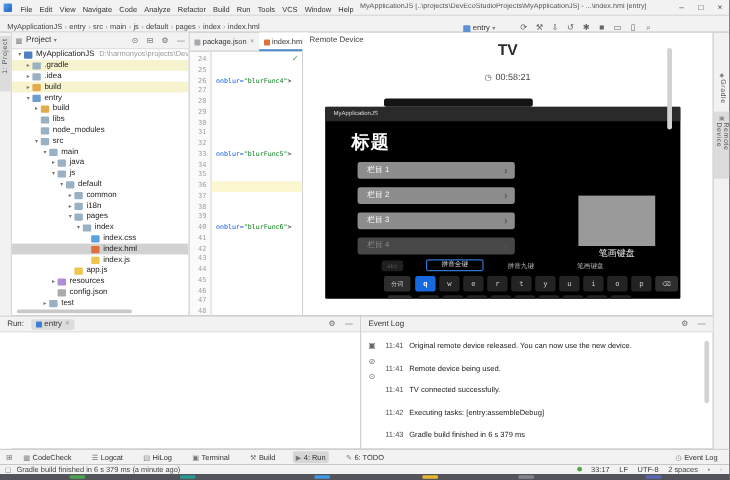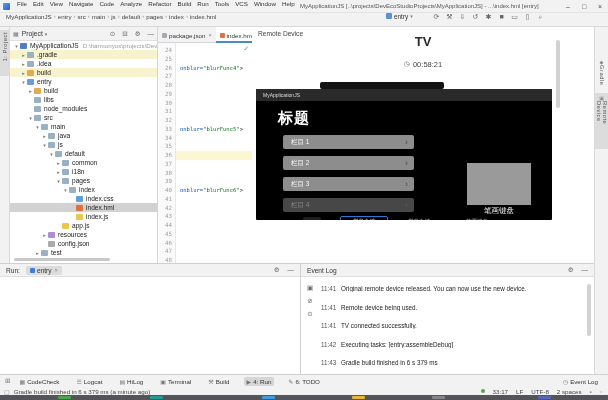--- a/index.html
+++ b/index.html
@@ -1,20 +1,20 @@
 <!DOCTYPE html>
 <html><head>
 <meta charset="utf-8">
 <style>
   *{margin:0;padding:0;box-sizing:border-box}
   html,body{background:#888}
   .app{position:relative;width:608px;height:400px;background:#404040;overflow:hidden;
        font-family:"Liberation Sans",sans-serif;color:#333;font-size:6.5px;cursor:default}
   .abs{position:absolute}
-  .r{display:flex;align-items:flex-start}
+  .r{display:flex;align-items:flex-end}
   .nw{white-space:nowrap;overflow:hidden}
   
   .titlebar{left:0;top:0;width:608px;height:13px;border-bottom:1px solid #e3e3e3;background:#f2f2f2}
   .menu{font-size:6.2px;color:#333;padding:0 3px}
   .wintitle{font-size:6px;color:#555}
   .winbtn{width:16px;height:13px;display:flex;align-items:center;justify-content:center;font-size:7px;color:#444}
   .row2{left:0;top:13px;width:608px;height:14px;border-bottom:1px solid #d8d8d8;background:#f2f2f2}
   .crumb{font-size:6.2px;color:#444}
   .crumbsep{color:#999;margin:0 2px;font-size:6px}
   .tbi{font-size:7px;color:#666;width:13px;text-align:center}
@@ -379,21 +379,21 @@
 
   <div class="abs remote">
     <span class="abs rdlabel" style="left:6px;top:3px">Remote Device</span>
     <div class="abs tvname" style="left:0;top:7px;width:342px">TV</div>
     <div class="abs r" style="left:0;top:33px;width:342px;justify-content:center">
       <span style="font-size:7px;color:#666;margin-right:3px">◷</span>
       <span class="timer">00:58:21</span>
     </div>
     <div class="abs tvbase" style="left:68px;top:55px;width:124px;height:7px"></div>
 
-    <div class="abs screen" style="left:4px;top:62px;width:296px;height:131px">
+    <div class="abs screen" style="left:19px;top:62px;width:296px;height:160px">
       <div class="appbar">MyApplicationJS</div>
       <div class="pgtitle">标题</div>
       <div class="imgph"></div>
       <div class="imgcap">笔画键盘</div>
     <div class="litem" style="top: 46px;"><span>栏目 1</span><span class="chev">›</span></div>
         <div class="litem" style="top: 67px;"><span>栏目 2</span><span class="chev">›</span></div>
         <div class="litem" style="top: 88px;"><span>栏目 3</span><span class="chev">›</span></div>
         <div class="litem dim" style="top: 109px;"><span>栏目 4</span><span class="chev">›</span></div>
         <div class="key ghost" style="left: 47px; top: 128px; width: 18px;">abc</div>
         <div class="imetab active" style="left: 84px; top: 127px; width: 48px; height: 10px; line-height: 8px;">拼音全键</div>

